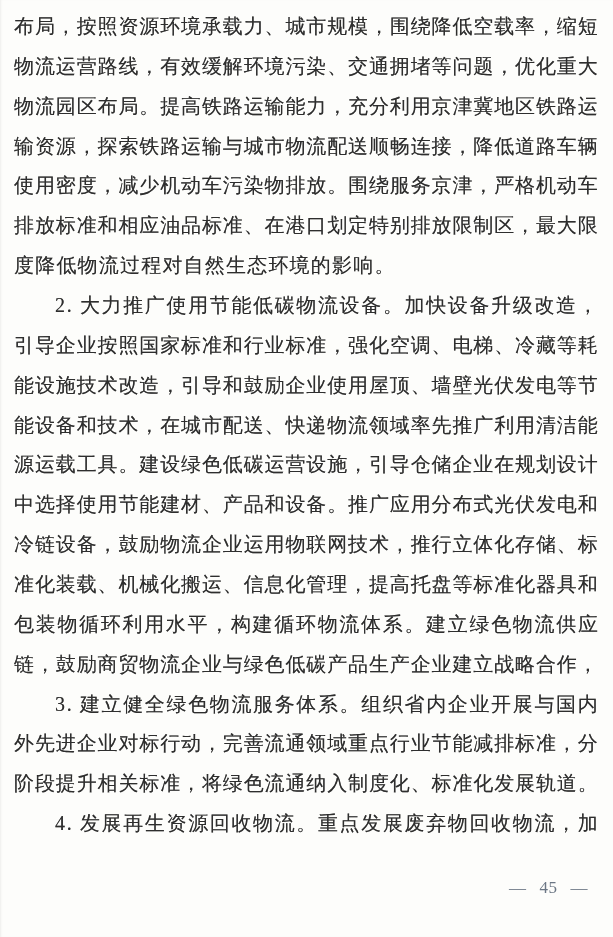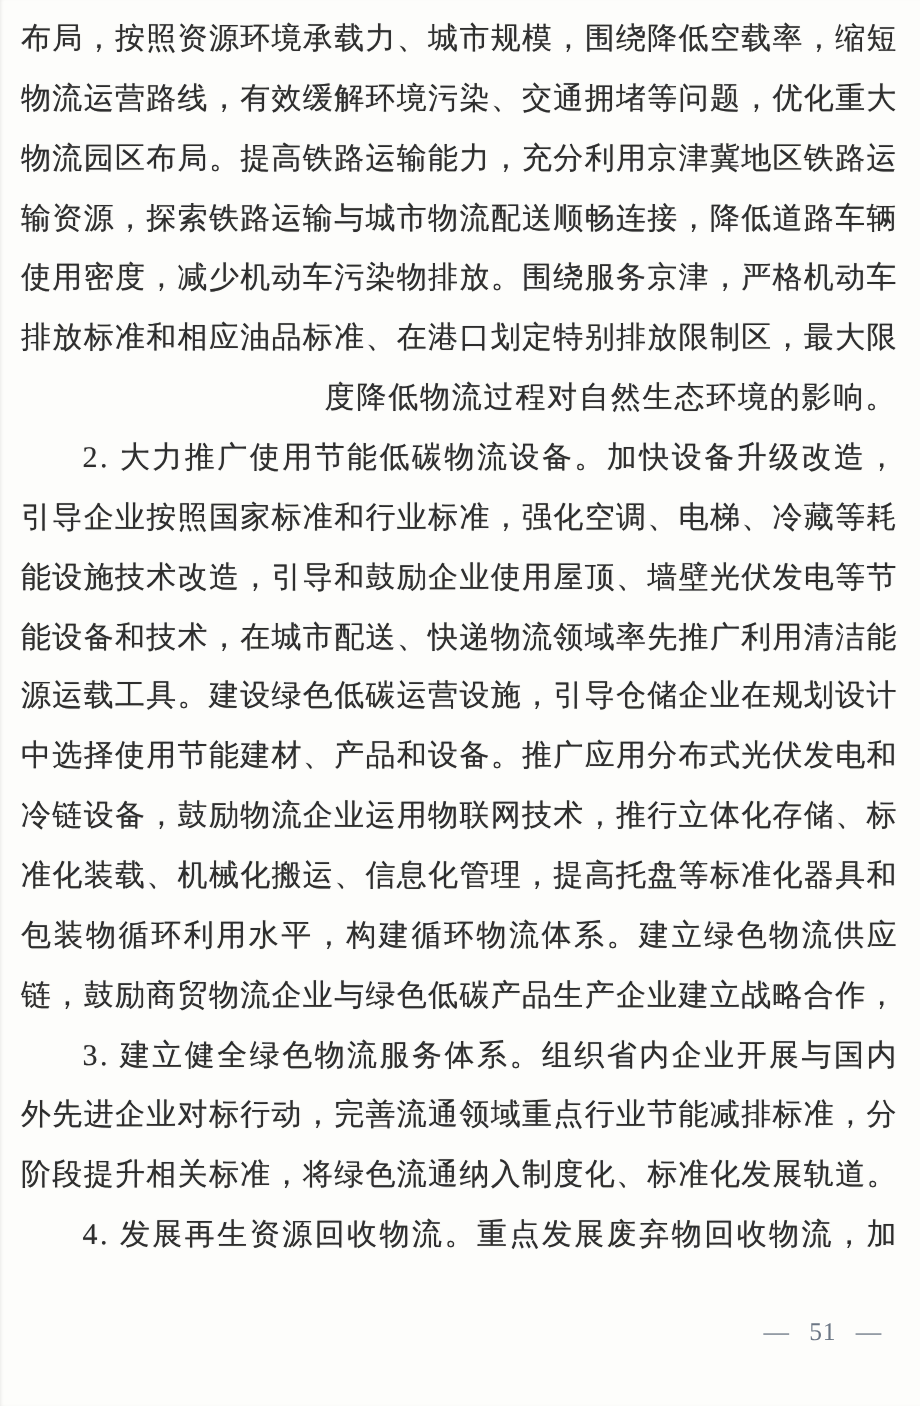--- a/index.html
+++ b/index.html
@@ -42,21 +42,20 @@
   .jline span {
     white-space: pre;
   }
   
   .indent {
     padding-left: 41px;
   }
   
   .plain {
     letter-spacing: 1.2px;
-    text-align: right;
   }
   .page-number {
     position: absolute;
     top: 878px;
     right: 25px;
     display: flex;
     align-items: center;
     gap: 13px;
     font-size: 17px;
     color: #6b7684;
@@ -662,16 +661,16 @@
         <span>收</span>
         <span>物</span>
         <span>流</span>
         <span>，</span>
         <span>加</span>
       </div>
   </div>
 
   <div class="page-number">
     <span>—</span>
-    <span>51</span>
+    <span>45</span>
     <span>—</span>
   </div>
 </div>
 
 </body></html>

